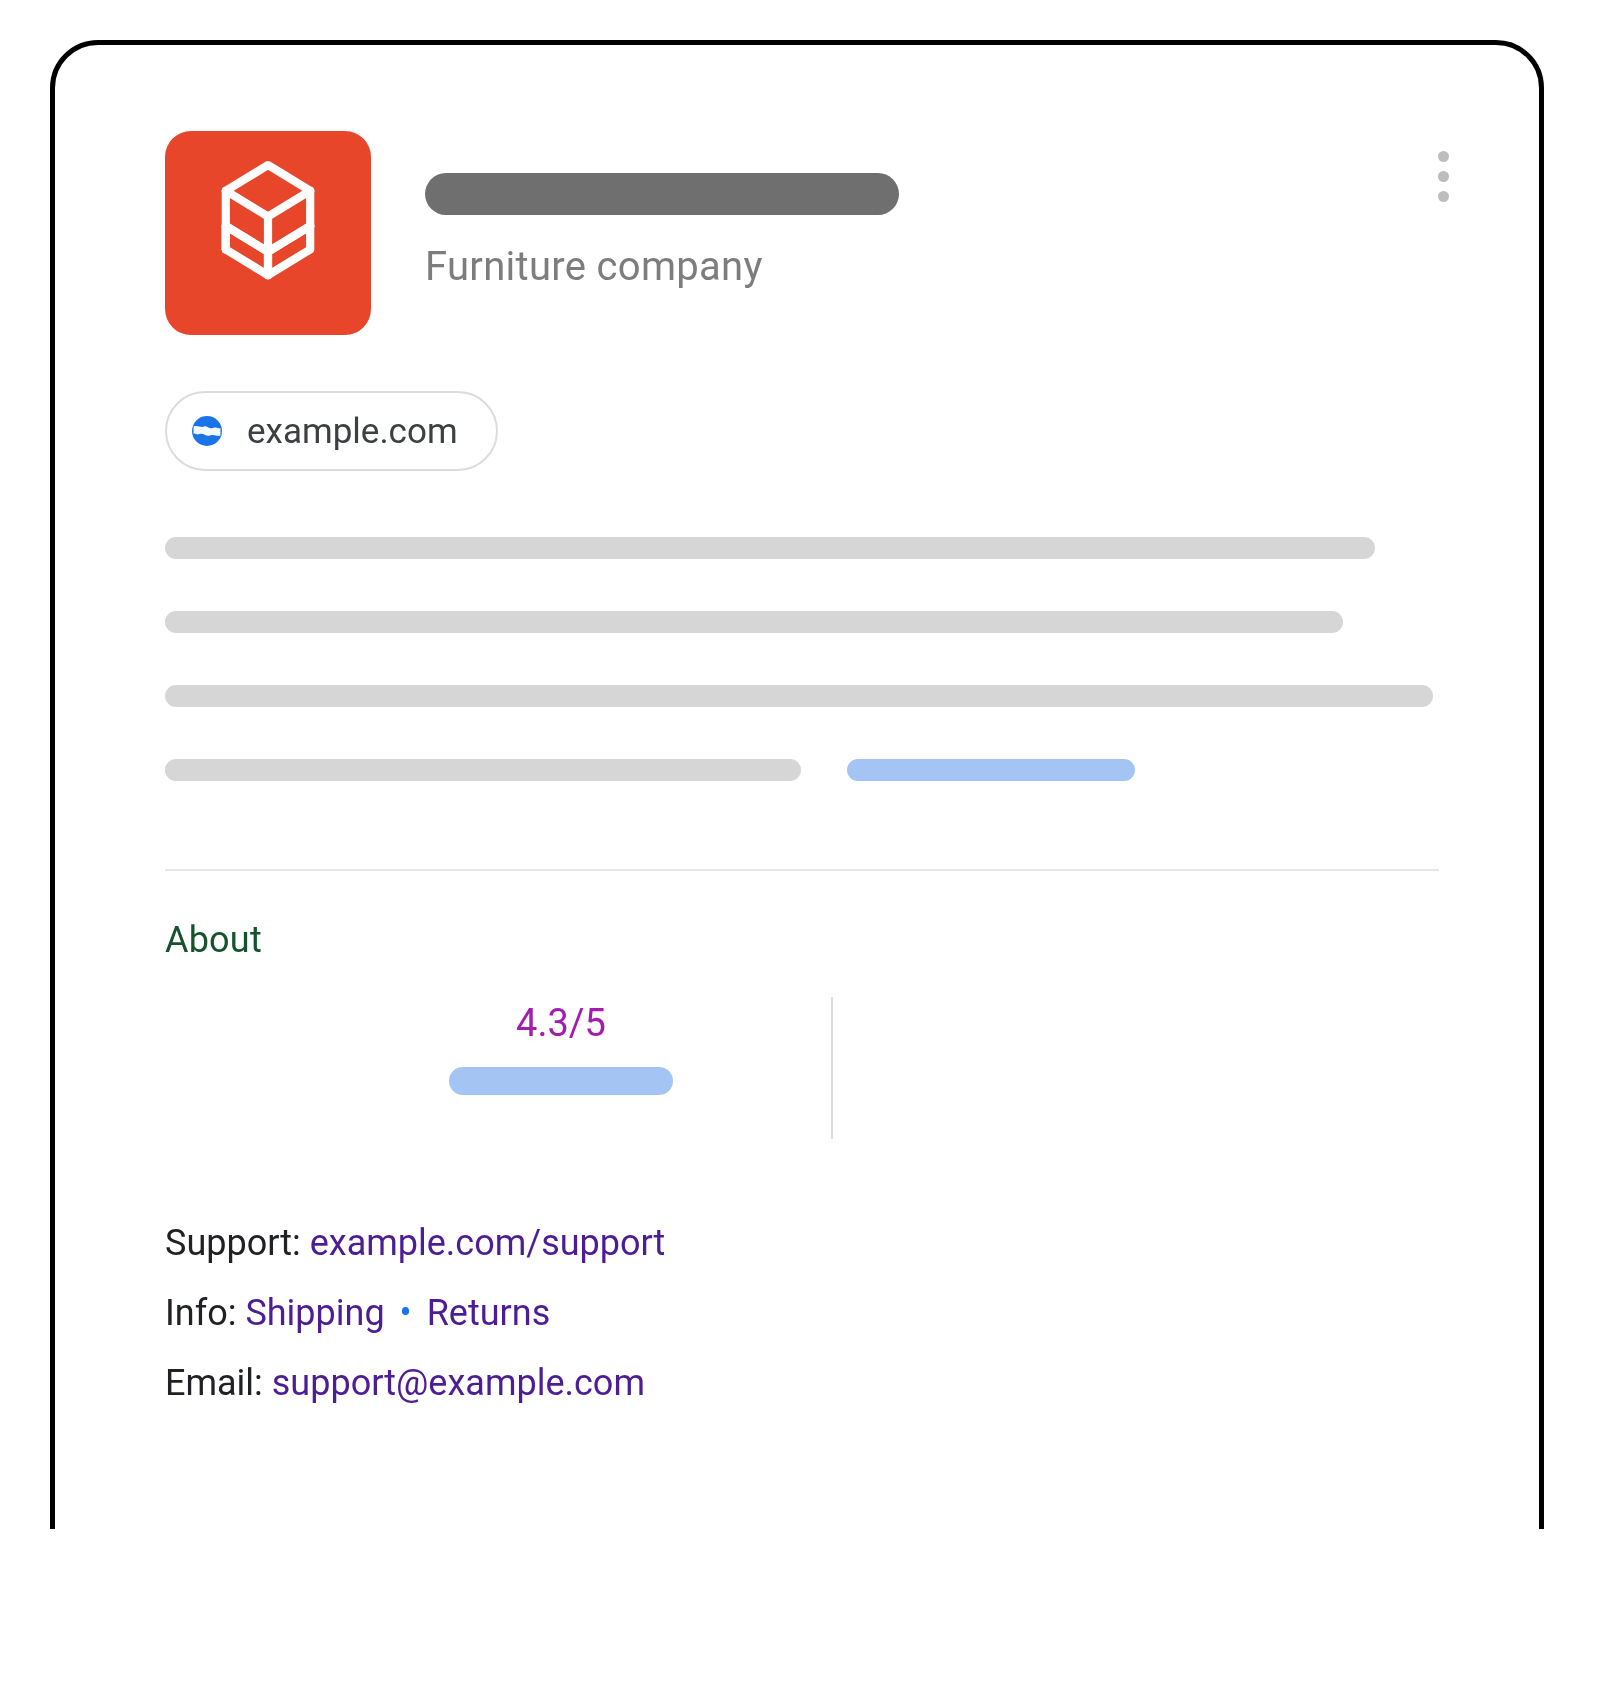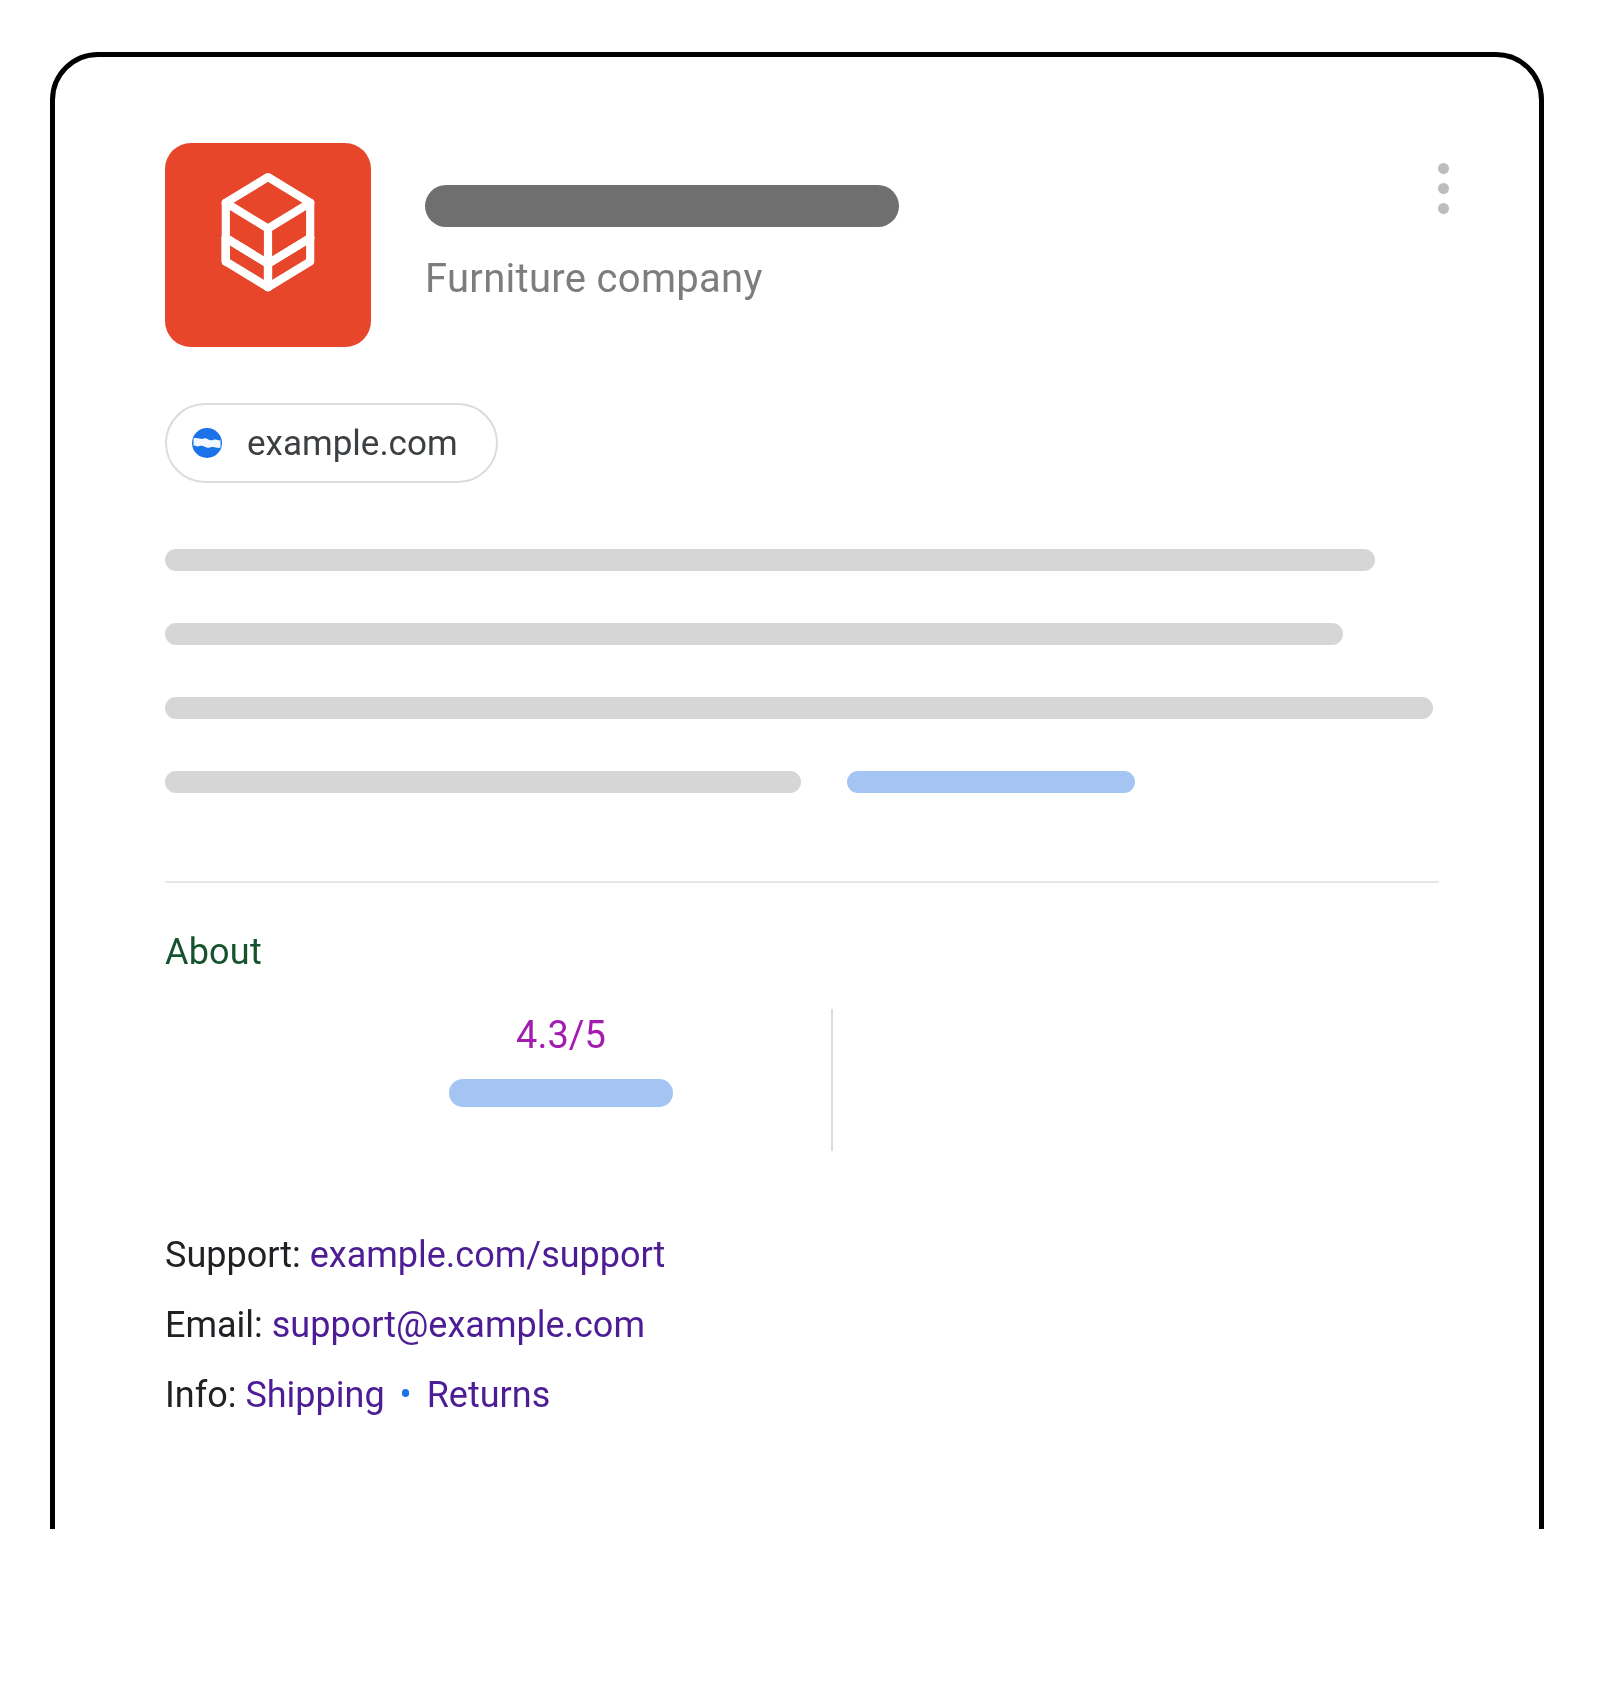--- a/index.html
+++ b/index.html
@@ -5,21 +5,21 @@
   html, body {
     margin: 0;
     padding: 0;
     background: #ffffff;
     font-family: "Google Sans", "Product Sans", Roboto, Arial, sans-serif;
     -webkit-font-smoothing: antialiased;
   }
   .canvas {
     width: 1600px;
     height: 1529px;
-    padding: 52px 50px;
+    padding: 40px 50px;
     box-sizing: border-box;
   }
   .card {
     width: 1494px;
     height: 1606px;
     border: 5px solid #000;
     border-radius: 48px;
     box-sizing: border-box;
     padding: 86px 96px 60px 110px;
     position: relative;
@@ -243,27 +243,27 @@
       <div class="vsep"></div>
     </div>
 
     <div class="contact">
       <div class="row">
         <span class="lbl">Support:</span>
         <span> </span>
         <a class="link">example.com/support</a>
       </div>
       <div class="row">
-        <span class="lbl">Email:</span>
-        <span> </span>
-        <a class="link">support@example.com</a>
-      </div>
-      <div class="row">
         <span class="lbl">Info:</span>
         <span> </span>
         <a class="link">Shipping</a>
         <span class="sep">•</span>
         <a class="link">Returns</a>
       </div>
+      <div class="row">
+        <span class="lbl">Email:</span>
+        <span> </span>
+        <a class="link">support@example.com</a>
+      </div>
     </div>
 
   </div>
 </div>
 
 </body></html>

